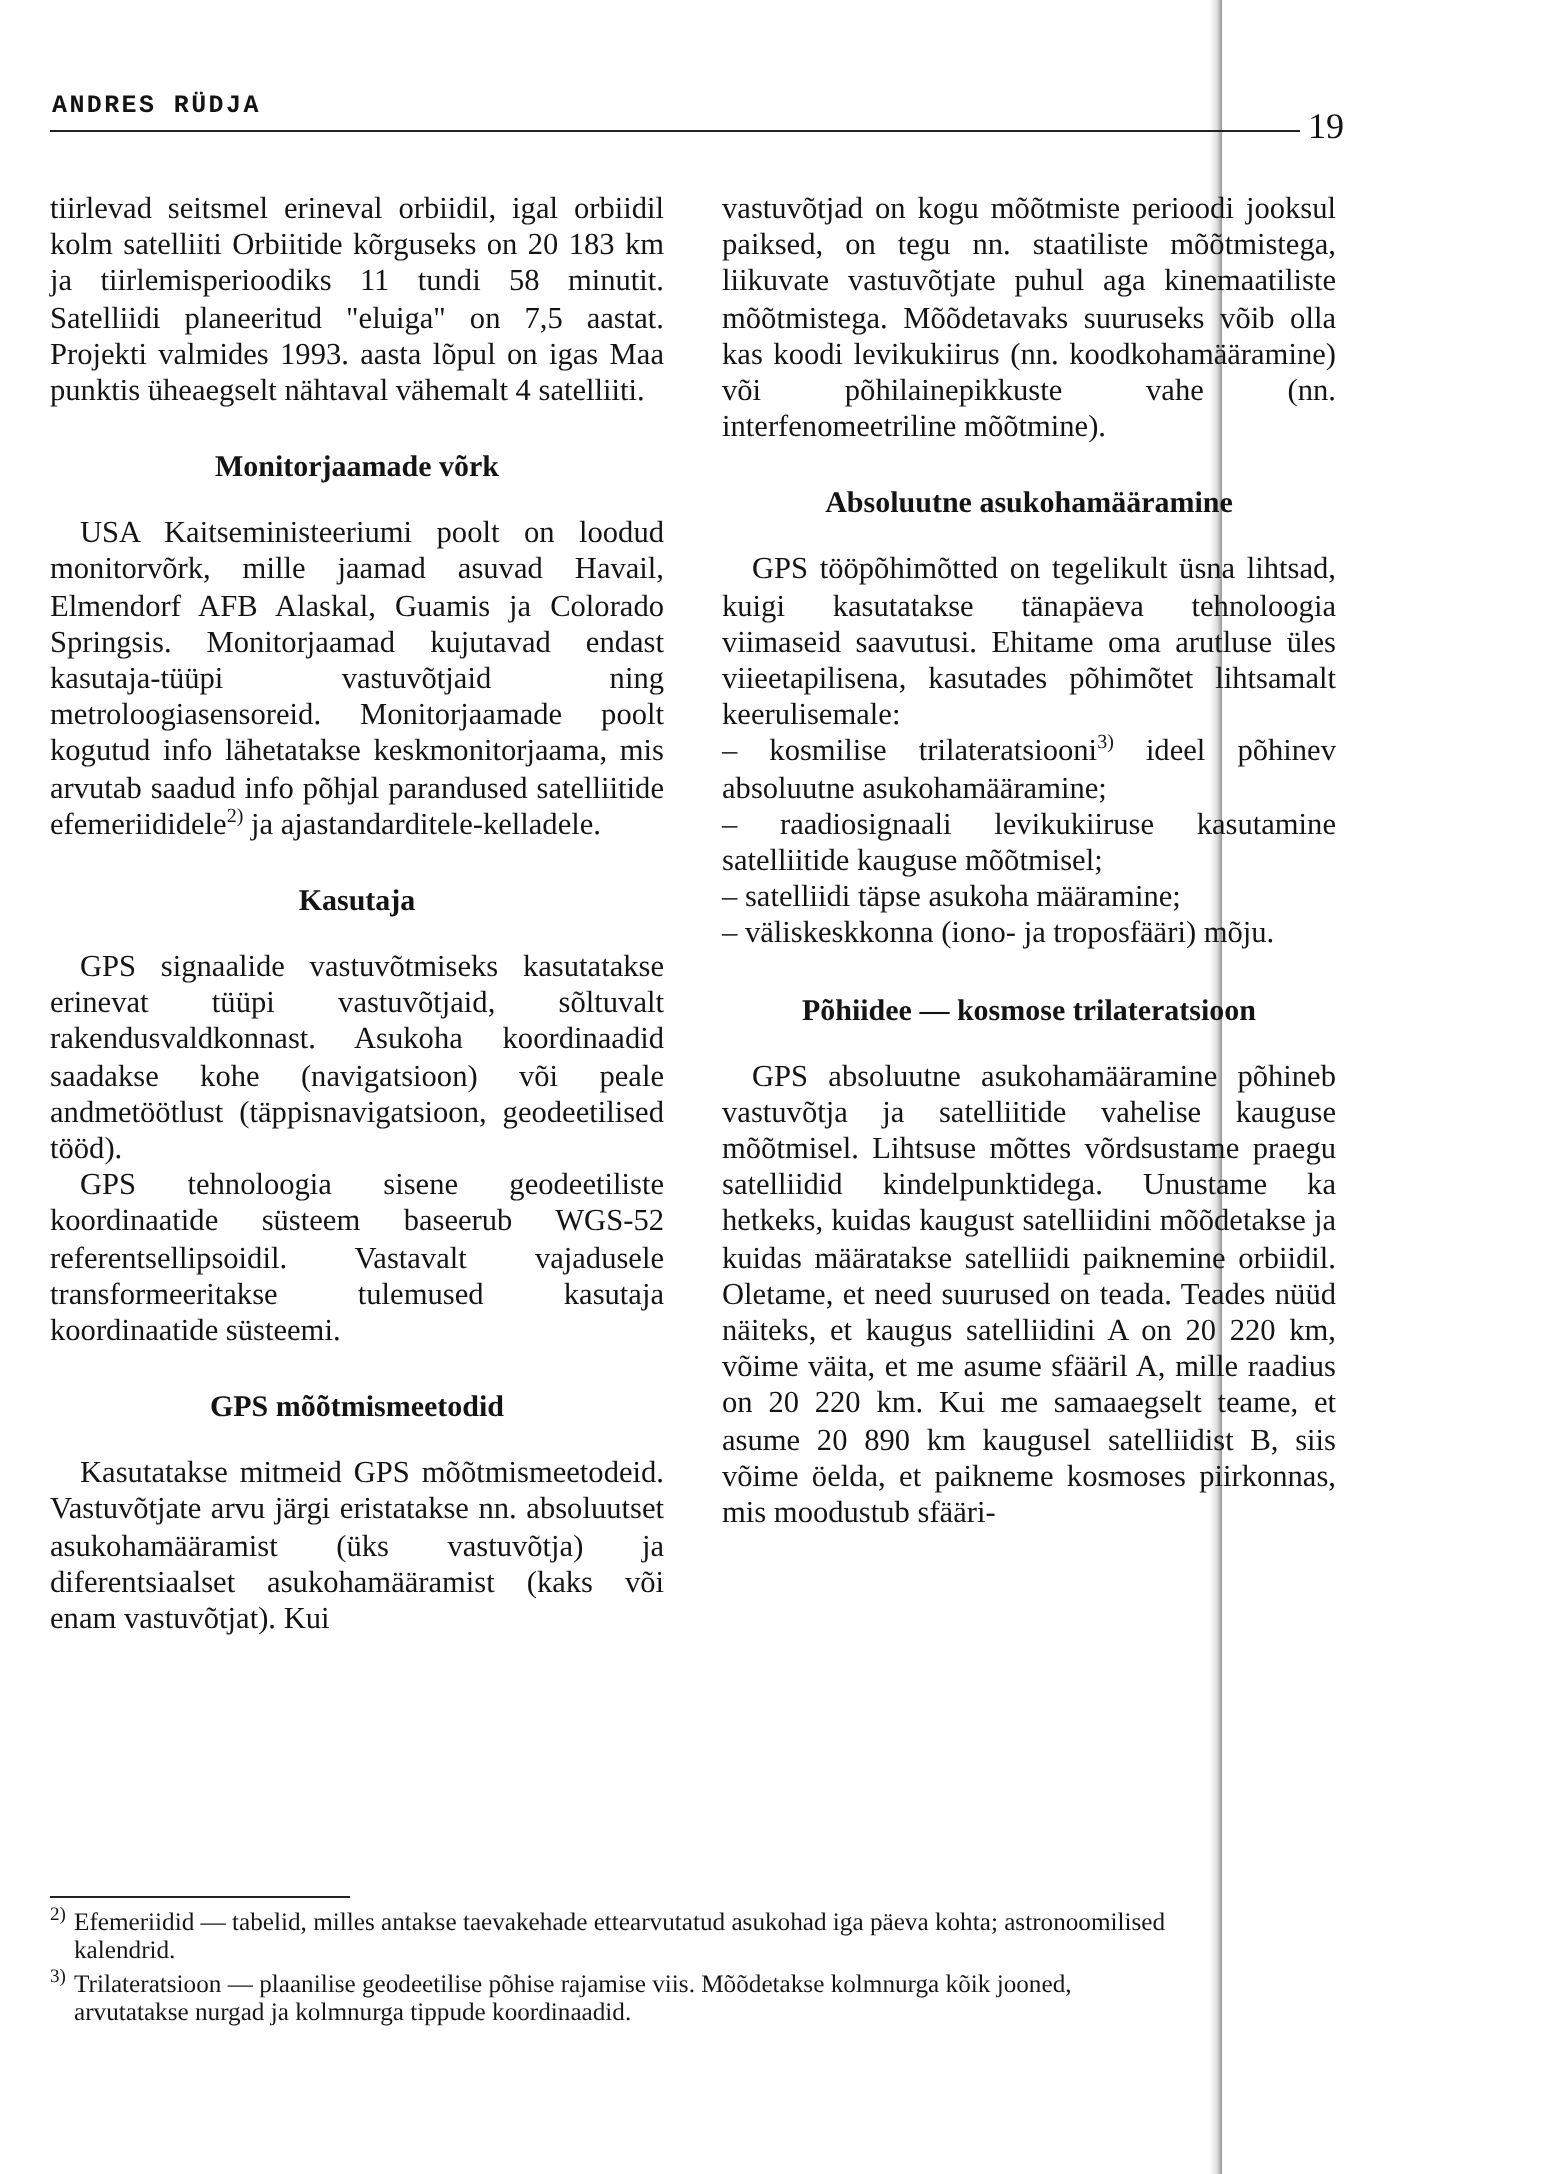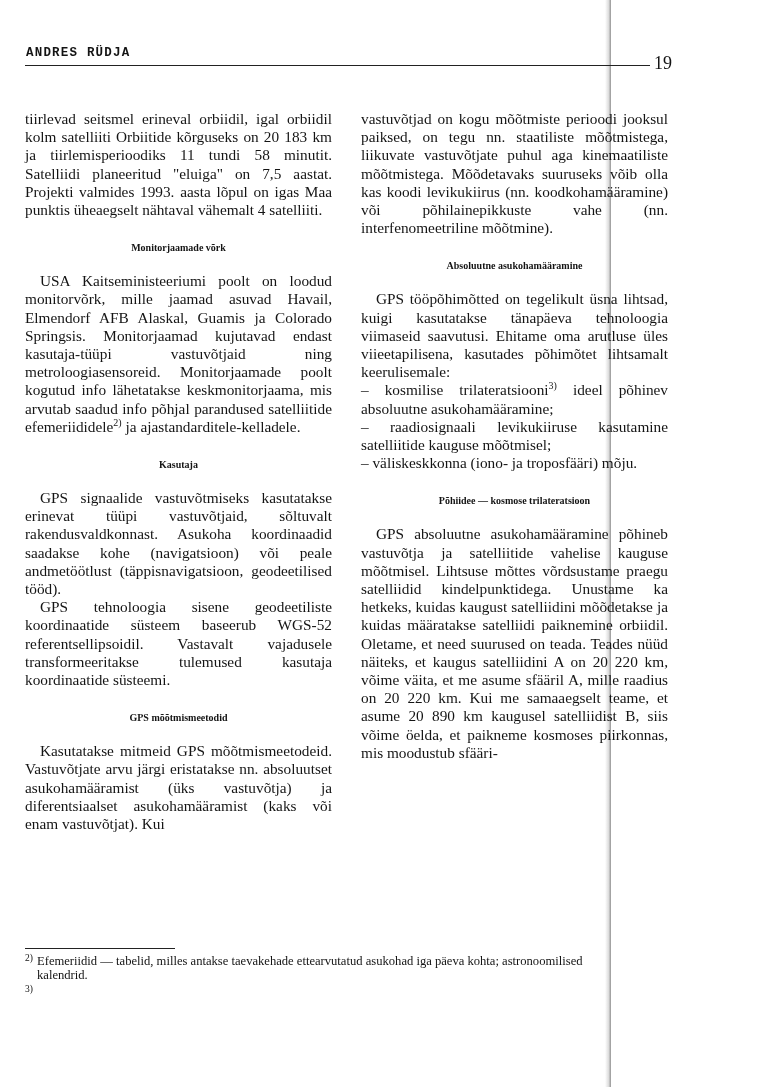--- a/index.html
+++ b/index.html
@@ -20,28 +20,28 @@
   .author {
     position: absolute; left: 1px; top: 1px;
     font-family: "Liberation Mono", "DejaVu Sans Mono", monospace;
     font-weight: bold; font-size: 12.5px; letter-spacing: 1.2px;
   }
   .page-number {
     position: absolute; left: 654px; top: 53px; font-size: 18px;
   }
   .col {
     position: absolute; width: 307px; font-size: 15.3px; line-height: 18.2px;
-    text-align: justify; hyphens: none; margin-top: 14px;
+    text-align: justify; hyphens: none;
   }
   .col-left { left: 25px; top: 96px; }
   .col-right { left: 361px; top: 96px; }
   .col p { margin: 0; text-indent: 15px; }
   .col p.noindent { text-indent: 0; }
   .col h3 {
-    margin: 0; font-size: 10px; font-weight: bold; text-align: center; line-height: 18px;
+    margin: 0; font-size: 15px; font-weight: bold; text-align: center; line-height: 18px;
   }
   .col ul { list-style: none; margin: 0; padding: 0; }
   .col li { margin: 0; }
   sup { font-size: 10px; line-height: 0; vertical-align: 6px; }
   .footnote-rule {
     position: absolute; left: 25px; top: 948px; width: 150px; border-top: 1.5px solid #222;
   }
   .footnotes {
     position: absolute; left: 25px; top: 954px; width: 565px; font-size: 12.6px; line-height: 14px;
   }
@@ -74,30 +74,32 @@
   </div>
 
   <div class="col col-right">
     <p class="noindent">vastuvõtjad on kogu mõõtmiste perioodi jooksul paiksed, on tegu nn. staatiliste mõõtmistega, liikuvate vastuvõtjate puhul aga kinemaatiliste mõõtmistega. Mõõdetavaks suuruseks võib olla kas koodi levikukiirus (nn. koodkohamääramine) või põhilainepikkuste vahe (nn. interfenomeetriline mõõtmine).</p>
 
     <h3 style="margin-top:20px; margin-bottom:15px;">Absoluutne asukohamääramine</h3>
     <p>GPS tööpõhimõtted on tegelikult üsna lihtsad, kuigi kasutatakse tänapäeva tehnoloogia viimaseid saavutusi. Ehitame oma arutluse üles viieetapilisena, kasutades põhimõtet lihtsamalt keerulisemale:</p>
     <ul>
       <li><span>– kosmilise trilateratsiooni</span><sup>3)</sup><span> ideel põhinev absoluutne asukohamääramine;</span></li>
       <li><span>– raadiosignaali levikukiiruse kasutamine satelliitide kauguse mõõtmisel;</span></li>
+      <li><span>– satelliidi täpse asukoha määramine;</span></li>
       <li><span>– väliskeskkonna (iono- ja troposfääri) mõju.</span></li>
     </ul>
 
     <h3 style="margin-top:20px; margin-bottom:15px;">Põhiidee — kosmose trilateratsioon</h3>
     <p>GPS absoluutne asukohamääramine põhineb vastuvõtja ja satelliitide vahelise kauguse mõõtmisel. Lihtsuse mõttes võrdsustame praegu satelliidid kindelpunktidega. Unustame ka hetkeks, kuidas kaugust satelliidini mõõdetakse ja kuidas määratakse satelliidi paiknemine orbiidil. Oletame, et need suurused on teada. Teades nüüd näiteks, et kaugus satelliidini A on 20 220 km, võime väita, et me asume sfääril A, mille raadius on 20 220 km. Kui me samaaegselt teame, et asume 20 890 km kaugusel satelliidist B, siis võime öelda, et paikneme kosmoses piirkonnas, mis moodustub sfääri-</p>
   </div>
 
   <div class="footnote-rule"></div>
   <div class="footnotes">
     <div class="footnote">
       <span class="fn-mark">2)</span>
       <span>Efemeriidid — tabelid, milles antakse taevakehade ettearvutatud asukohad iga päeva kohta; astronoomilised kalendrid.</span>
     </div>
     <div class="footnote">
       <span class="fn-mark">3)</span>
+      <span>Trilateratsioon — plaanilise geodeetilise põhise rajamise viis. Mõõdetakse kolmnurga kõik jooned, arvutatakse nurgad ja kolmnurga tippude koordinaadid.</span>
     </div>
   </div>
 </div>
 
 </body></html>

